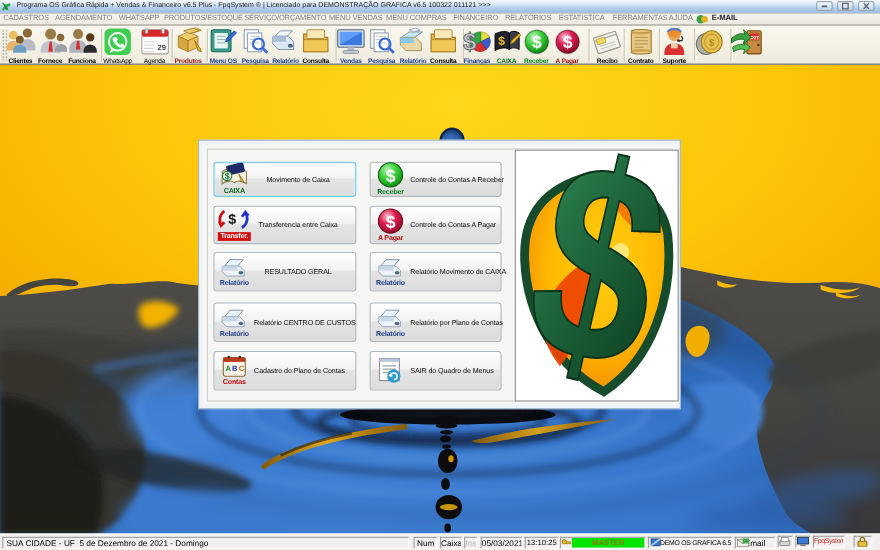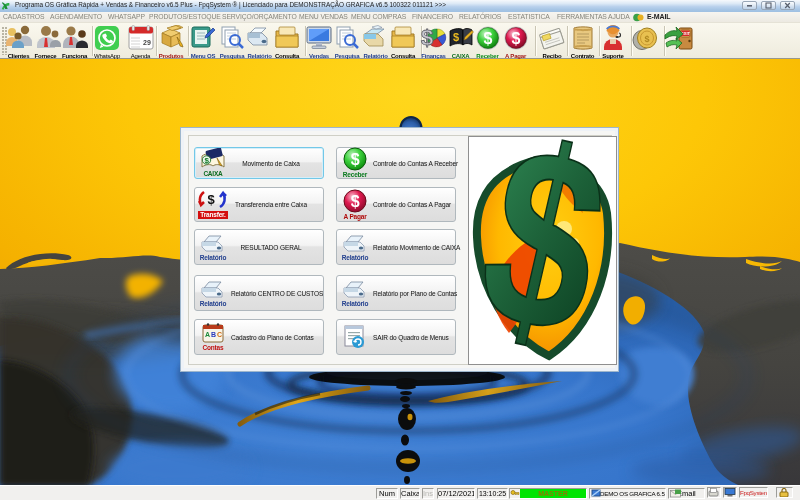--- a/index.html
+++ b/index.html
@@ -597,24 +597,25 @@
         <circle cx="95" cy="92" r="8" fill="#ffe878"></circle>
         <circle cx="105" cy="106" r="5" fill="#ffe878"></circle>
         <g transform="rotate(13 74 112)">
             <text transform="scale(0.76 1)" x="96" y="191" font-family="Liberation Sans, sans-serif" font-weight="bold" font-size="255" text-anchor="middle" fill="url(#dg)" stroke="#0a3018" stroke-width="1.8">$</text>
           </g>
       </svg>
     </div>
   </div>
 
   <div id="statusbar">
+    <div class="spanel" style="left:2px;width:370px;padding-left:3px">SUA CIDADE - UF&nbsp; 5 de Dezembro de 2021 - Domingo</div>
     <div class="spanel" style="left:376px;width:22px;text-align:center">Num</div>
     <div class="spanel" style="left:400px;width:20px;text-align:center">Caixa</div>
     <div class="spanel" style="left:422px;width:12px;text-align:center;color:#b8b8b4">Ins</div>
-    <div class="spanel" style="left:437px;width:38px;text-align:center">07/12/2021</div>
+    <div class="spanel" style="left:437px;width:38px;text-align:center">05/03/2021</div>
     <div class="spanel" style="left:477px;width:31px;text-align:center;font-size:7px">13:10:25</div>
     <div class="spanel" style="left:509px;width:78px;padding:0">
       <svg width="10" height="9" viewBox="0 0 10 9" style="position:absolute;left:0px;top:0px">
         <circle cx="3" cy="3.5" r="2" fill="#e8c020" stroke="#8a6a10" stroke-width="0.7"></circle>
         <path d="M5,3.5 h4 v2 h-1.5 v-1 h-1 v1 h-1.5 Z" fill="#e8c020" stroke="#8a6a10" stroke-width="0.5"></path>
       </svg>
       <div style="position:absolute;left:10px;top:0px;right:0px;bottom:0px;background:#00e400;color:#8a7a00;font-weight:bold;text-align:center;font-size:7px;line-height:9px">MASTER</div>
     </div>
     <div class="spanel" style="left:589px;width:77px;padding-left:10px;font-size:6.2px;letter-spacing:-0.2px">
       <svg width="11" height="9" viewBox="0 0 11 9" style="position:absolute;left:1px;top:0px">

